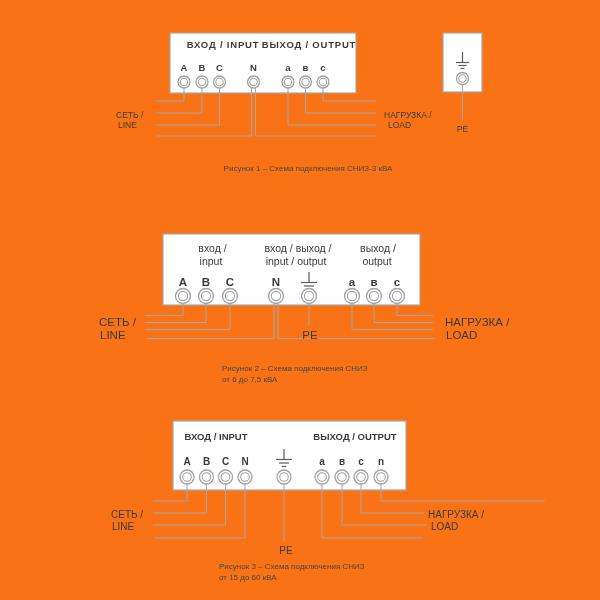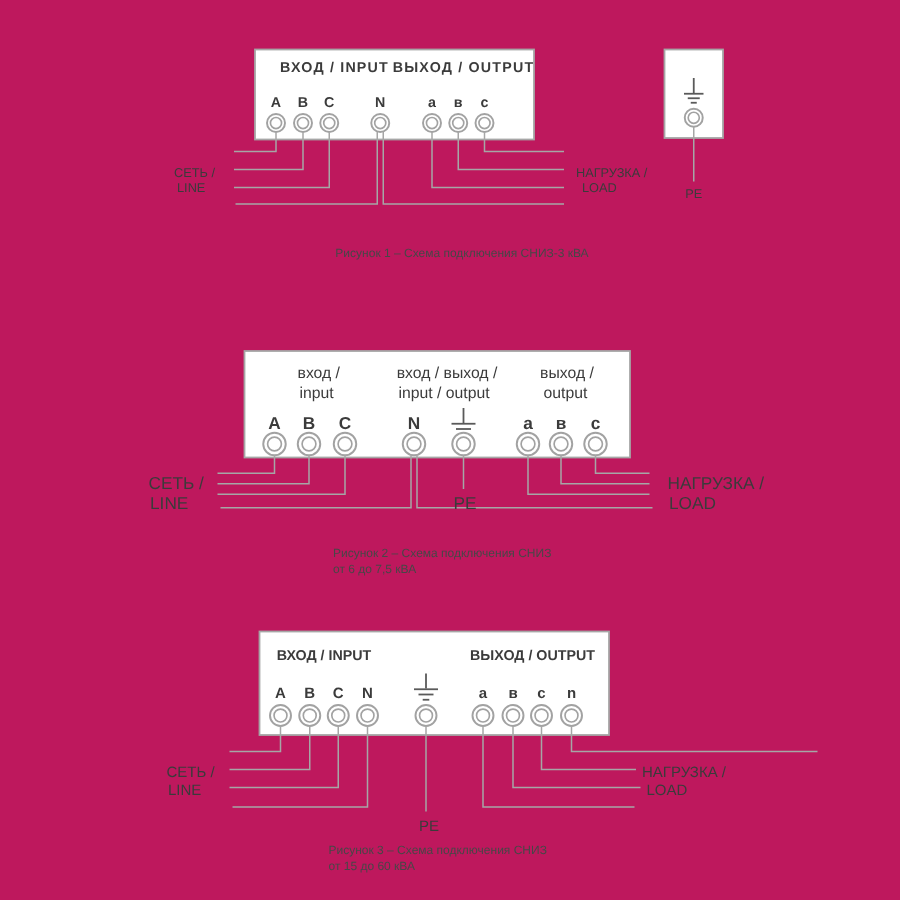--- a/index.html
+++ b/index.html
@@ -1,16 +1,16 @@
 <!DOCTYPE html>
 <html><head>
 <meta charset="utf-8">
 <style>
   html,body { margin:0; padding:0; background:#ffffff; }
-  #page { width:600px; height:600px; background:#be185d; position:relative; overflow:hidden; }
+  #page { width:600px; height:600px; background:#f97316; position:relative; overflow:hidden; }
   svg { display:block; }
   .box   { fill:#ffffff; stroke:#a6a6a6; stroke-width:1.2; }
   .wire  { fill:none; stroke:#a6a6a6; stroke-width:1; }
   .t-out { fill:#ffffff; stroke:#a2a2a2; stroke-width:1.3; }
   .t-in  { fill:#ffffff; stroke:#a2a2a2; stroke-width:1.1; }
   .earth { fill:none; stroke:#5a5a5a; stroke-width:1.2; }
   text   { fill:#3b3b3b; font-family:"Liberation Sans", sans-serif; }
   .hdr1  { font-size:9.5px; font-weight:bold; letter-spacing:0.8px; text-anchor:middle; }
   .term1 { font-size:9.5px; font-weight:bold; text-anchor:middle; }
   .side1 { font-size:8.5px; }

